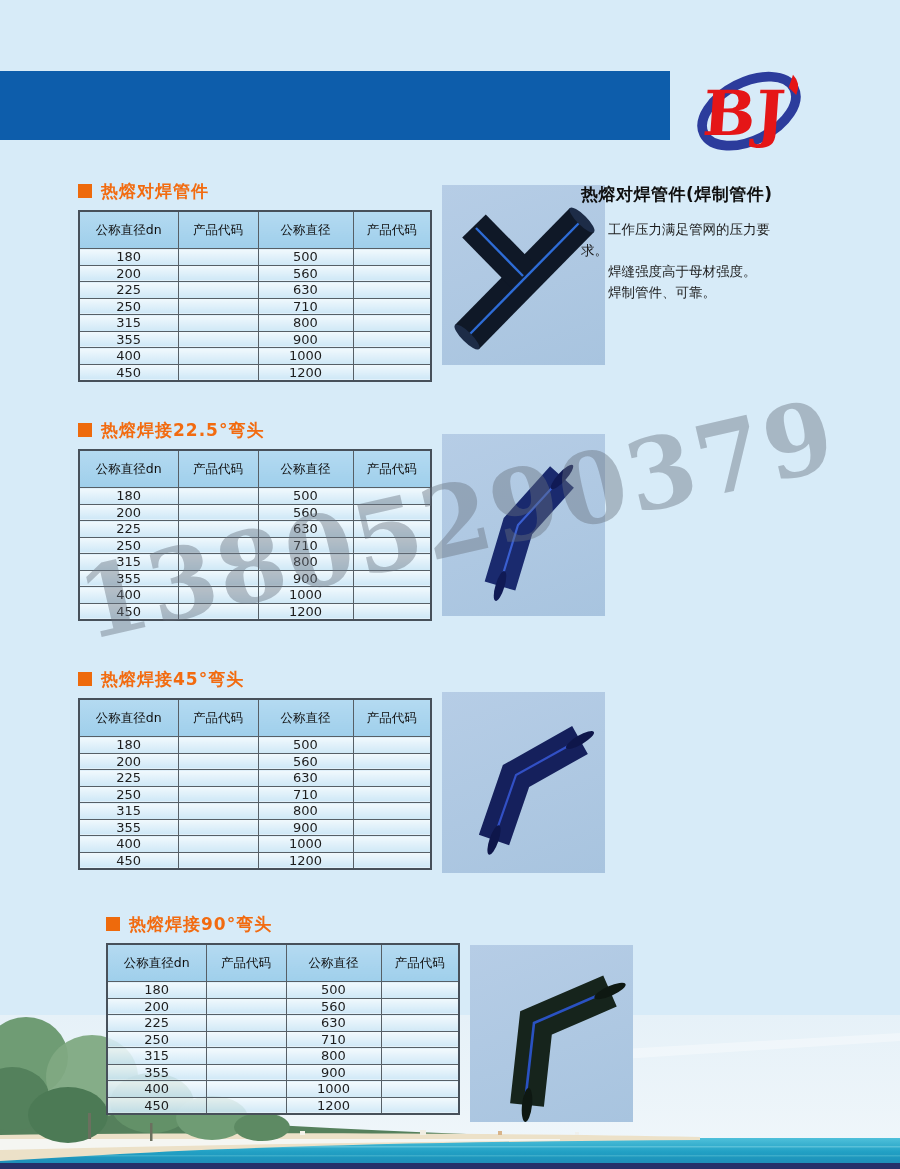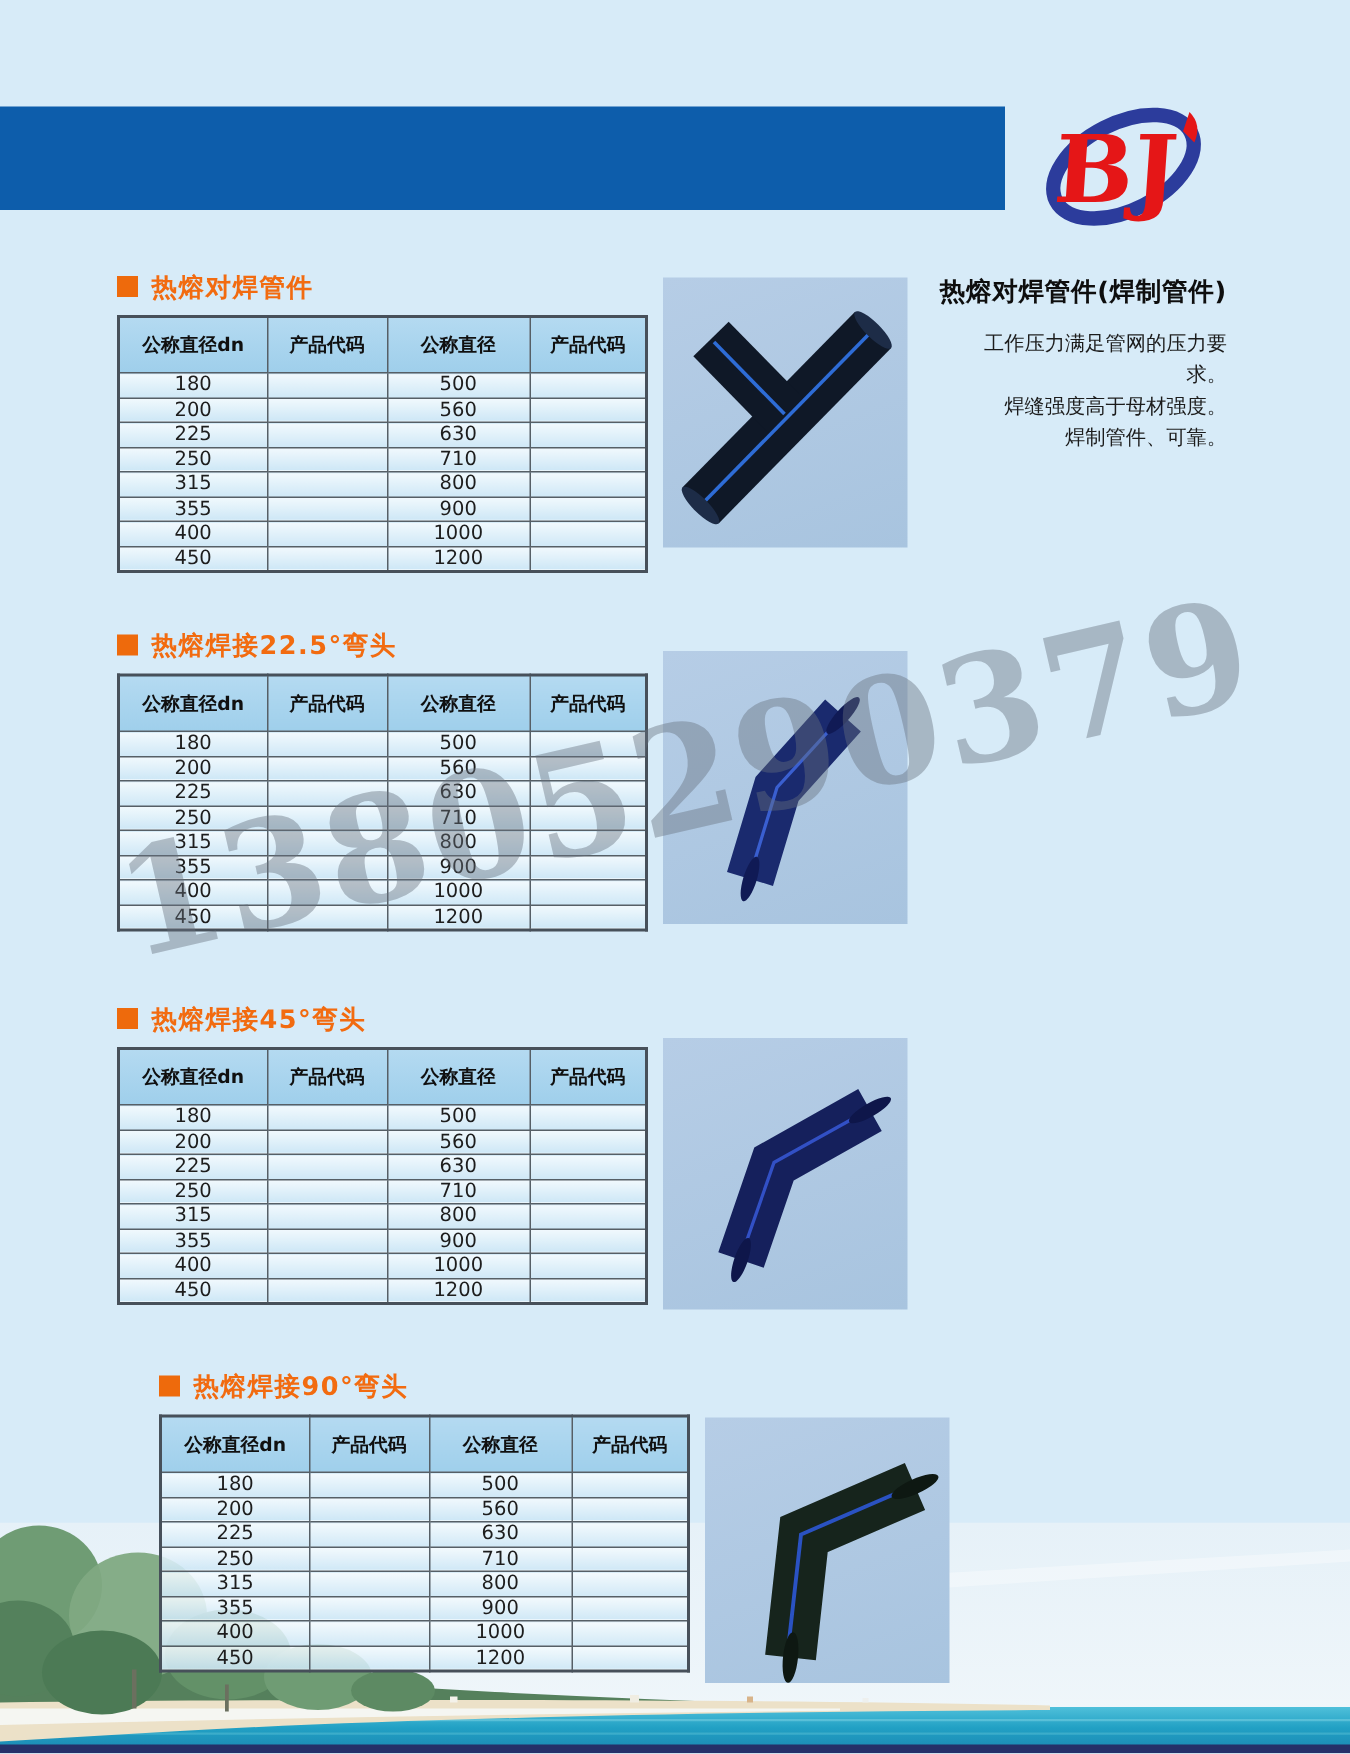--- a/index.html
+++ b/index.html
@@ -20,30 +20,30 @@
   .product-section{position:absolute;left:78px;width:530px;z-index:5;}
   .s1{top:180px;} .s2{top:419px;} .s3{top:668px;} .s4{top:913px;margin-left:28px;}
   .sec-title{display:flex;align-items:center;height:22px;}
   .bullet{width:14px;height:14px;background:#ee6a0c;margin-right:9px;}
   .sec-title-text{color:#f26b10;font-weight:bold;font-size:17px;letter-spacing:1px;}
 
   table.spec-table{position:absolute;left:0;top:30px;width:352px;border-collapse:collapse;
     border:2px solid #47505a;table-layout:fixed;}
   .spec-table th{height:36px;border:1.5px solid #565f66;
     background:linear-gradient(180deg,#b4daf1 0%,#9fcfeb 100%);
-    font-size:12.5px;font-weight:bold;color:#101010;padding:0;}
+    font-size:12.5px;font-weight:normal;color:#101010;padding:0;}
   .spec-table td{height:15.5px;border:1.5px solid #565f66;text-align:center;
     font-size:13px;color:#1d1d1d;padding:0;
     background:linear-gradient(180deg,rgba(245,251,254,.88) 0%,rgba(205,231,246,.88) 100%);}
 
   .photo-box{position:absolute;left:364px;width:163px;background:linear-gradient(160deg,#b6cde6 0%,#a8c4df 100%);}
   .p1{top:5px;height:180px;} .p2{top:15px;height:182px;} .p3{top:24px;height:181px;} .p4{top:32px;height:177px;}
 
   
-  .intro{position:absolute;left:618px;top:183px;width:200px;z-index:10;text-align:right;}
+  .intro{position:absolute;left:581px;top:183px;width:200px;z-index:10;}
   .intro-title{font-size:17px;font-weight:bold;color:#0e0e0e;letter-spacing:.5px;margin-bottom:13px;white-space:nowrap;}
   .intro p{margin:0;text-indent:2em;font-size:13.5px;line-height:21px;color:#1c1c1c;}
 
   
   .beach{position:absolute;left:0;top:1015px;width:900px;height:154px;z-index:1;}
 </style>
 </head>
 <body>
 
 <div id="page">

